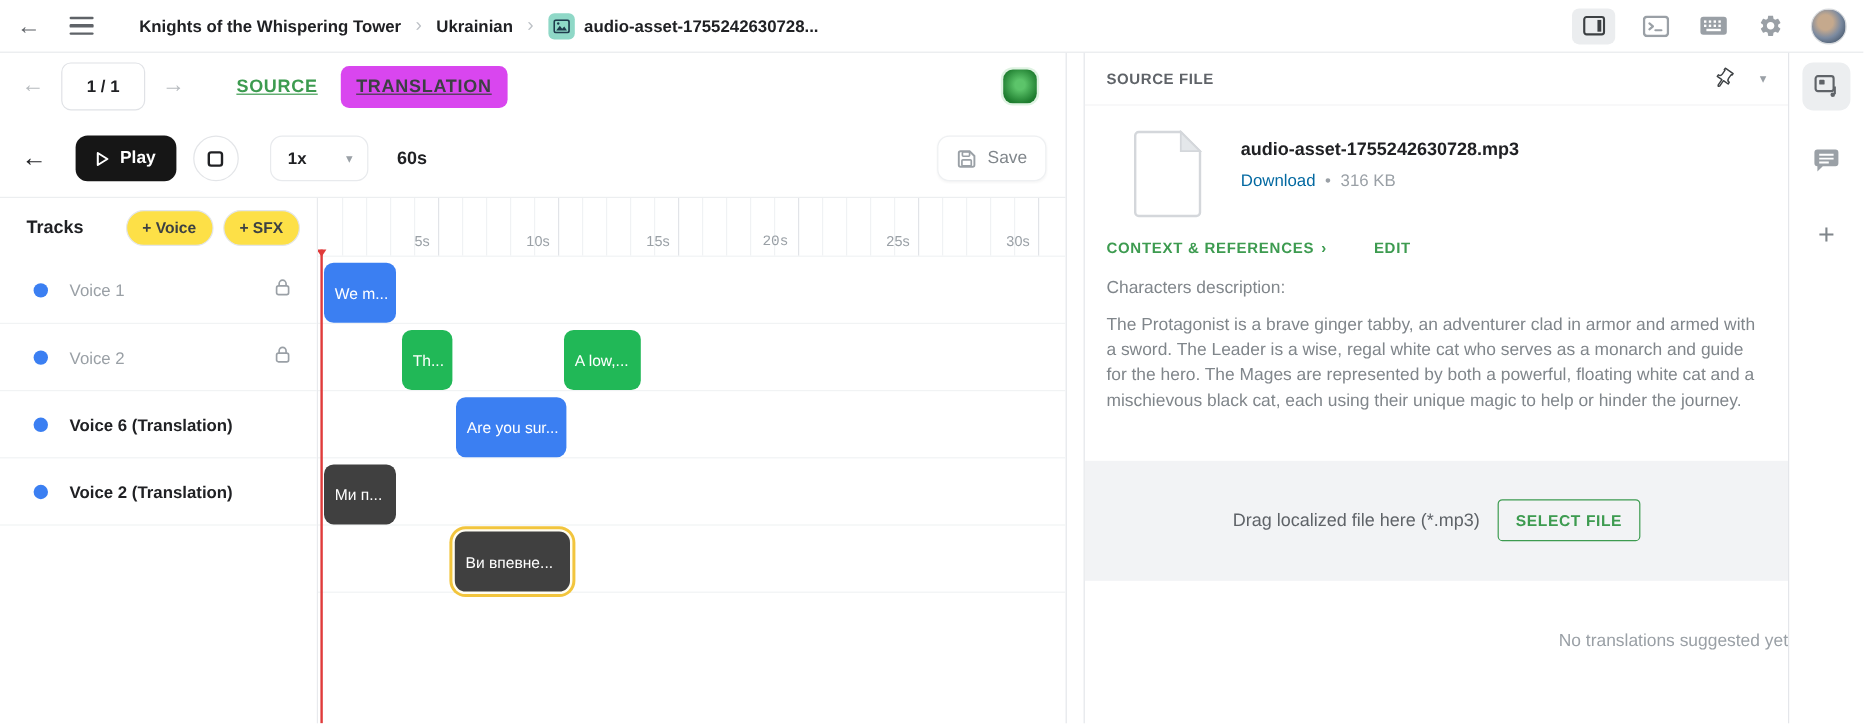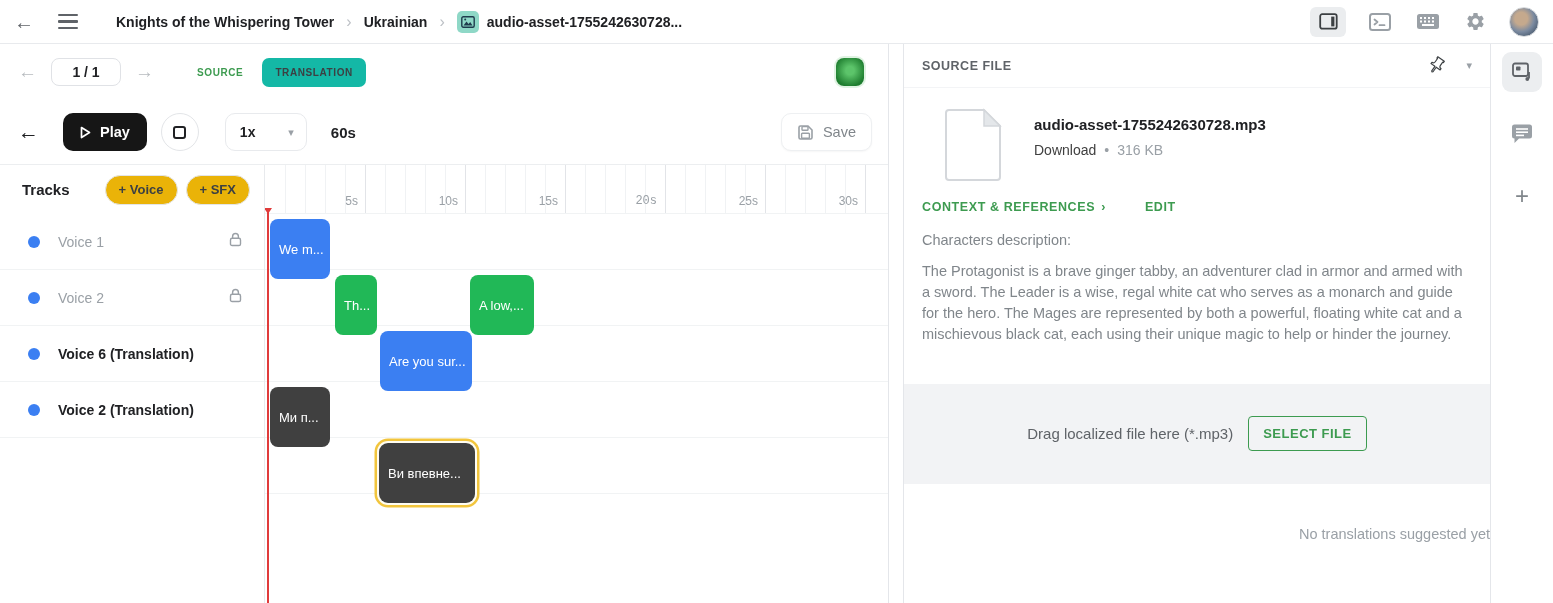--- a/index.html
+++ b/index.html
@@ -33,28 +33,28 @@
   .editor { width:889px; flex:0 0 889px; border-right:1px solid #e4e6ea;
     display:flex; flex-direction:column; }
   .gutter { width:14px; flex:0 0 14px; }
   .panel { flex:1; border-left:1px solid #e4e6ea; display:flex; flex-direction:column; min-width:0; }
   .rail { width:63px; flex:0 0 63px; border-left:1px solid #e4e6ea;
     display:flex; flex-direction:column; align-items:center; padding-top:8px; gap:22px; }
 
   
   .ed-head { height:56px; flex:0 0 56px; display:flex; align-items:center; padding:0 16px; }
   .pg-arrow { font-size:19px; color:#b7bbbf; }
-  .pager-box { width:70px; height:28px; border:1px solid #e0e2e6; border-radius:8px;
+  .pager-box { width:70px; height:40px; border:1px solid #e0e2e6; border-radius:8px;
     display:flex; align-items:center; justify-content:center; font-size:14px;
     font-weight:600; margin:0 12px; background:#fff; }
   .tabs { display:flex; align-items:center; gap:6px; margin-left:28px; }
-  .tab { border:none; background:none; font-size:10px; font-weight:700;
-    letter-spacing:.6px; padding:9px 13px; border-radius:7px; cursor:pointer; }
+  .tab { border:none; background:none; font-size:15px; font-weight:700;
+    letter-spacing:.6px; padding:9px 13px; border-radius:7px; cursor:pointer;text-decoration:underline; }
   .tab.src { color:#3d9b50; }
-  .tab.active { background:#14b8a6; color:#3c4043; }
+  .tab.active { background:#d946ef; color:#3c4043; }
   .green-badge { width:28px; height:28px; border-radius:8px; margin-left:auto; margin-right:8px;
     background:radial-gradient(circle at 50% 45%, #5cc46a 0 20%, #1e7d2f 75%);
     box-shadow:0 0 0 2px #dff3e2; }
 
   
   .transport { height:64px; flex:0 0 64px; display:flex; align-items:center; padding:0 16px; }
   .t-back { font-size:21px; color:#202124; font-weight:700; margin-right:22px; }
   .play-btn { height:38px; background:#161616; color:#fff; border:none; border-radius:10px;
     display:flex; align-items:center; gap:9px; padding:0 17px; font-size:14.5px;
     font-weight:600; cursor:pointer; }
@@ -72,39 +72,39 @@
     background:#fff; box-shadow:0 1px 2px rgba(0,0,0,.04); display:flex; align-items:center;
     gap:9px; padding:0 15px; font-size:14.5px; color:#80868b; cursor:pointer; }
 
   
   .tl-wrap { flex:1; border-top:1px solid #eceef0; display:flex; min-height:0; }
   .tracks-col { width:265px; flex:0 0 265px; border-right:1px solid #e8eaed;
     display:flex; flex-direction:column; }
   .tracks-head { height:49px; flex:0 0 49px; display:flex; align-items:center;
     padding:0 14px 0 22px; }
   .tracks-title { font-size:15px; font-weight:700;text-align:right; }
-  .pill-btn { height:30px; border:1px solid #e3e5e8; border-radius:16px; background:#eab308;
+  .pill-btn { height:30px; border:1px solid #e3e5e8; border-radius:16px; background:#fde047;
     font-size:13px; color:#3c4043; font-weight:600; padding:0 13px; cursor:pointer; }
   .tracks-head .pill-btn:first-of-type { margin-left:auto; }
   .tracks-head .pill-btn + .pill-btn { margin-left:8px; }
   .track-row { height:56px; flex:0 0 56px; display:flex; align-items:center;
     padding:0 22px 0 28px; border-bottom:1px solid #f1f3f4; }
   .dot { width:12px; height:12px; border-radius:50%; margin-right:18px; flex:0 0 12px; }
   .track-name { font-size:14px; color:#9aa0a6; font-weight:500; flex:1; }
   .track-row.unlocked .track-name { color:#202124; font-weight:700; }
 
   .timeline { flex:1; position:relative; overflow:hidden; }
   .ruler { position:absolute; left:0; top:0; right:0; height:49px;
     border-bottom:1px solid #f1f3f4; }
   .tick { position:absolute; top:0; bottom:0; width:1px; background:#f0f2f4; }
   .tick.major { background:#e2e4e8; }
   .ruler-label { position:absolute; bottom:5px; font-size:12px; color:#9aa0a6;
     transform:translateX(-100%); }
   .tl-row { position:absolute; left:0; right:0; height:56px; border-bottom:1px solid #f1f3f4; }
-  .clip { position:absolute; height:60px; border-radius:8px; display:flex; align-items:center;
+  .clip { position:absolute; height:50px; border-radius:8px; display:flex; align-items:center;
     padding:0 9px; font-size:13px; color:#fff; white-space:nowrap; overflow:hidden;
     cursor:pointer; z-index:2; }
   .clip.blue { background:#3b7ff2; }
   .clip.green { background:#21b857; }
   .clip.gray { background:#404040; }
   .clip.selected { box-shadow:0 0 0 2px #fffdf2, 0 0 0 4.5px #f2c53d; border-radius:9px; }
   .playhead { position:absolute; left:2px; top:43px; bottom:0; width:1.5px;
     background:#e03b3b; z-index:3; }
   .playhead::before { content:""; position:absolute; left:-3px; top:0;
     border-left:4px solid transparent; border-right:4px solid transparent;
@@ -112,21 +112,21 @@
 
   
   .panel-head { height:44px; flex:0 0 44px; display:flex; align-items:center;
     padding:0 16px 0 18px; border-bottom:1px solid #f3f4f6; }
   .panel-title { font-size:12.5px; font-weight:700; letter-spacing:.5px; color:#5f6368; }
   .panel-head-right { margin-left:auto; display:flex; align-items:center; gap:16px; }
   .file-block { display:flex; padding:20px 18px 0 40px; gap:32px; }
   .file-meta { padding-top:8px; }
   .file-name { font-size:15px; font-weight:700; color:#202124; }
   .file-sub { margin-top:9px; font-size:14px; display:flex; align-items:center; gap:8px; }
-  .link-green { color:#404040; cursor:pointer; }
+  .link-green { color:#0369a1; cursor:pointer; }
   .muted { color:#9aa0a6; }
   .ctx-row { padding:0 18px; margin-top:18px; display:flex; align-items:center; gap:6px;
     font-size:12.5px; font-weight:700; letter-spacing:.6px; color:#3d9b50; }
   .ctx-row .edit { margin-left:18px; cursor:pointer;padding-left:15px; }
   .ctx-link { cursor:pointer; }
   .desc-label { padding:0 18px; margin-top:18px; font-size:14.5px; color:#80868b; }
   .desc-text { padding:0 20px 0 18px; margin-top:13px; font-size:14.5px; color:#80868b;
     line-height:1.46; }
   .dropzone { margin-top:38px; background:#f2f3f5; height:100px; display:flex;
     align-items:center; justify-content:center; gap:15px; }

